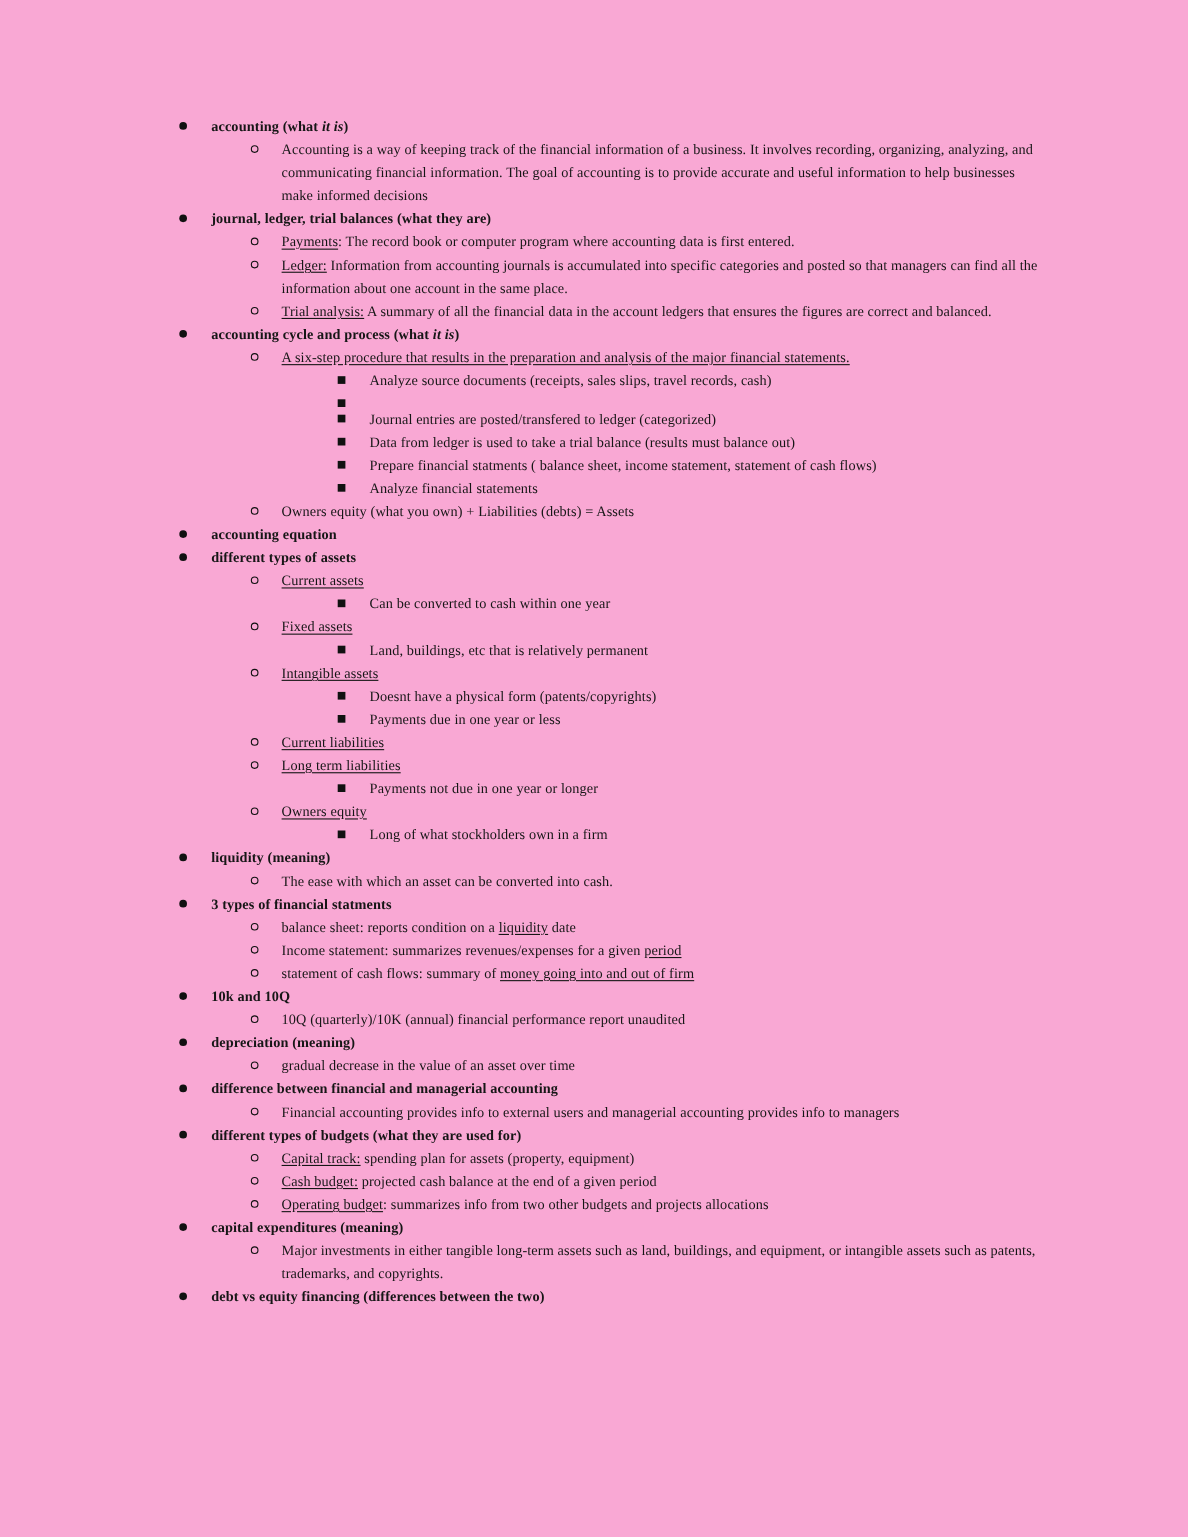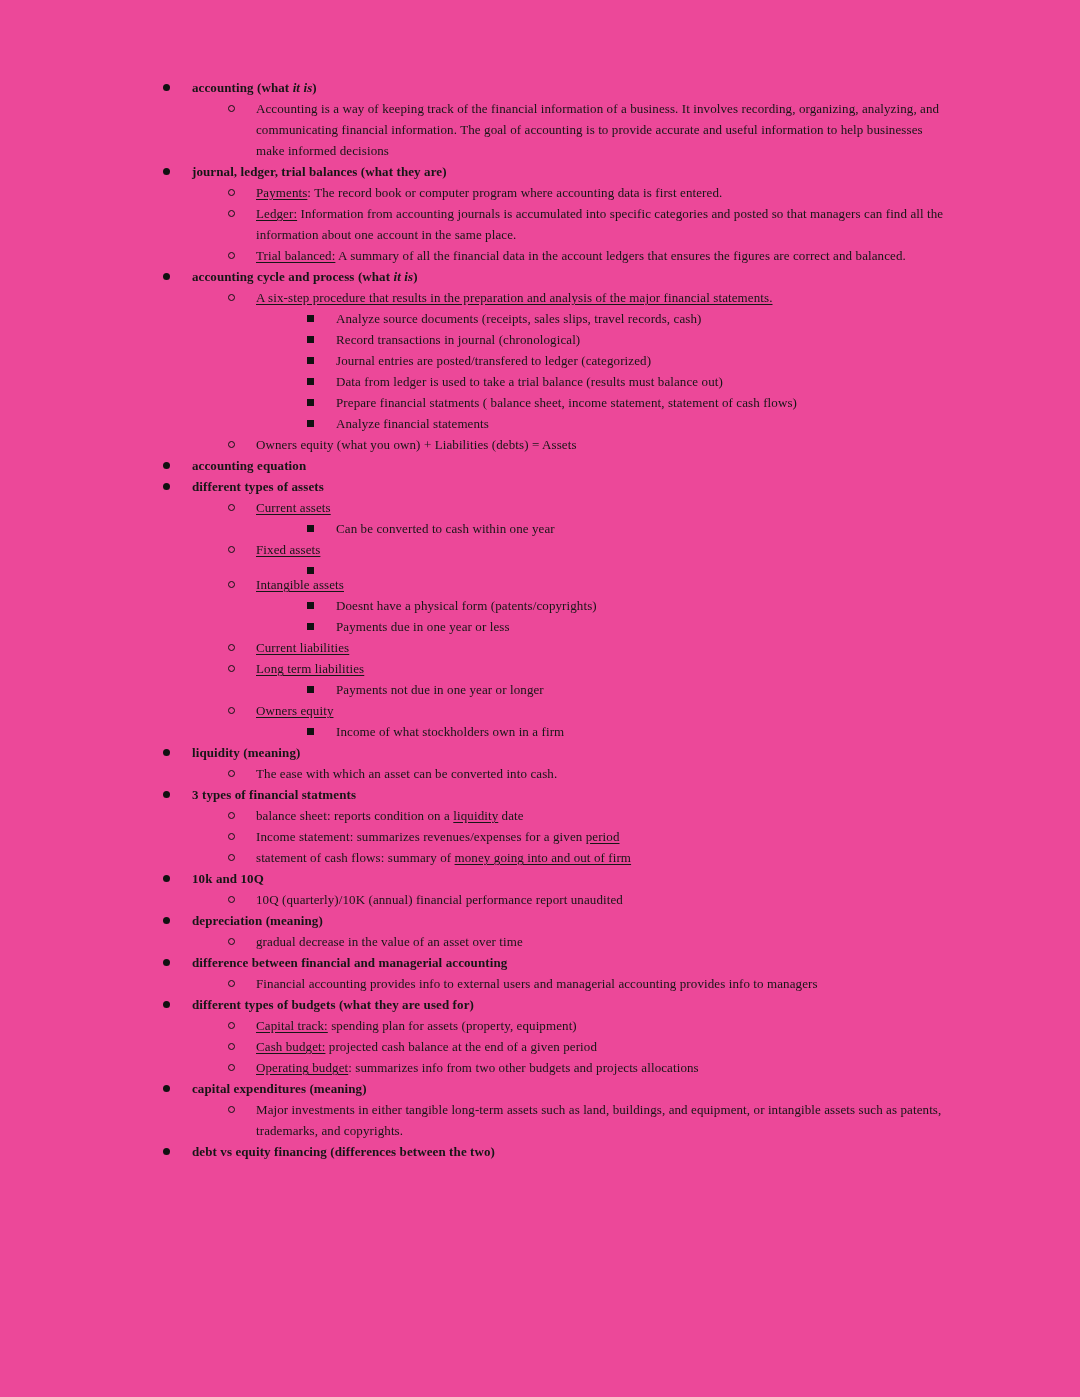--- a/index.html
+++ b/index.html
@@ -10,23 +10,23 @@
   body {
     width: 1080px;
     height: 1397px;
     font-family: "Liberation Serif", "DejaVu Serif", serif;
     color: #161616;
     overflow: hidden;
   }
   .page {
     width: 1080px;
     height: 1397px;
-    background: #ec4899;
+    background: #f9a8d4;
     box-sizing: border-box;
-    padding-top: 77px;
+    padding-top: 104px;
   }
   .doc {
     width: 948px;
   }
   .item {
     display: flex;
     align-items: flex-start;
     box-sizing: border-box;
     width: 948px;
   }
@@ -85,37 +85,36 @@
       <div class="item lvl2">
         <span class="marker m2"></span>
         <div class="text"><span class="u">Payments</span><span>: The record book or computer program where accounting data is first entered.</span></div>
       </div>
       <div class="item lvl2">
         <span class="marker m2"></span>
         <div class="text"><span class="u">Ledger:</span><span> Information from accounting journals is accumulated into specific categories and posted so that managers can find all the information about one account in the same place.</span></div>
       </div>
       <div class="item lvl2">
         <span class="marker m2"></span>
-        <div class="text"><span class="u">Trial balanced:</span><span> A summary of all the financial data in the account ledgers that ensures the figures are correct and balanced.</span></div>
+        <div class="text"><span class="u">Trial analysis:</span><span> A summary of all the financial data in the account ledgers that ensures the figures are correct and balanced.</span></div>
       </div>
       <div class="item lvl1">
         <span class="marker m1"></span>
         <div class="text"><span class="b">accounting cycle and process (what </span><span class="b i">it is</span><span class="b">)</span></div>
       </div>
       <div class="item lvl2">
         <span class="marker m2"></span>
         <div class="text"><span class="u">A six-step procedure that results in the preparation and analysis of the major financial statements.</span></div>
       </div>
       <div class="item lvl3">
         <span class="marker m3"></span>
         <div class="text"><span>Analyze source documents (receipts, sales slips, travel records, cash)</span></div>
       </div>
       <div class="item lvl3">
         <span class="marker m3"></span>
-        <div class="text"><span>Record transactions in journal (chronological)</span></div>
       </div>
       <div class="item lvl3">
         <span class="marker m3"></span>
         <div class="text"><span>Journal entries are posted/transfered to ledger (categorized)</span></div>
       </div>
       <div class="item lvl3">
         <span class="marker m3"></span>
         <div class="text"><span>Data from ledger is used to take a trial balance (results must balance out)</span></div>
       </div>
       <div class="item lvl3">
@@ -145,20 +144,21 @@
       <div class="item lvl3">
         <span class="marker m3"></span>
         <div class="text"><span>Can be converted to cash within one year</span></div>
       </div>
       <div class="item lvl2">
         <span class="marker m2"></span>
         <div class="text"><span class="u">Fixed assets</span></div>
       </div>
       <div class="item lvl3">
         <span class="marker m3"></span>
+        <div class="text"><span>Land, buildings, etc that is relatively permanent</span></div>
       </div>
       <div class="item lvl2">
         <span class="marker m2"></span>
         <div class="text"><span class="u">Intangible assets</span></div>
       </div>
       <div class="item lvl3">
         <span class="marker m3"></span>
         <div class="text"><span>Doesnt have a physical form (patents/copyrights)</span></div>
       </div>
       <div class="item lvl3">
@@ -176,21 +176,21 @@
       <div class="item lvl3">
         <span class="marker m3"></span>
         <div class="text"><span>Payments not due in one year or longer</span></div>
       </div>
       <div class="item lvl2">
         <span class="marker m2"></span>
         <div class="text"><span class="u">Owners equity</span></div>
       </div>
       <div class="item lvl3">
         <span class="marker m3"></span>
-        <div class="text"><span>Income of what stockholders own in a firm</span></div>
+        <div class="text"><span>Long of what stockholders own in a firm</span></div>
       </div>
       <div class="item lvl1">
         <span class="marker m1"></span>
         <div class="text"><span class="b">liquidity (meaning)</span></div>
       </div>
       <div class="item lvl2">
         <span class="marker m2"></span>
         <div class="text"><span>The ease with which an asset can be converted into cash.</span></div>
       </div>
       <div class="item lvl1">

